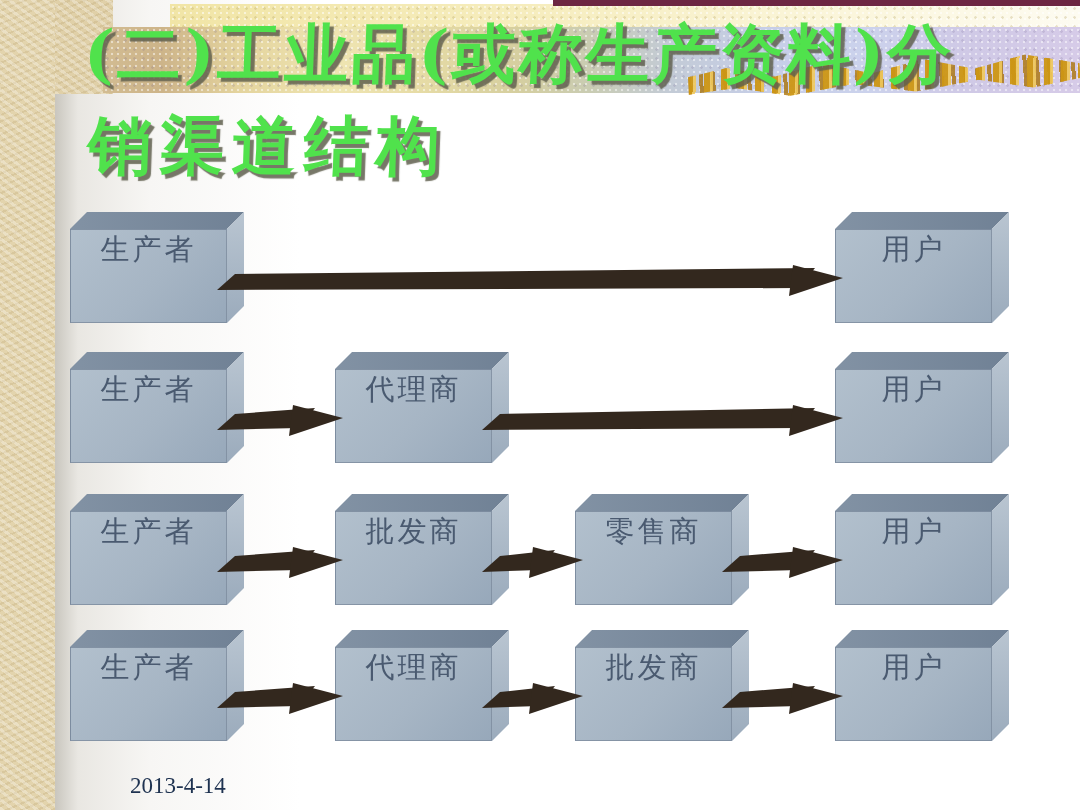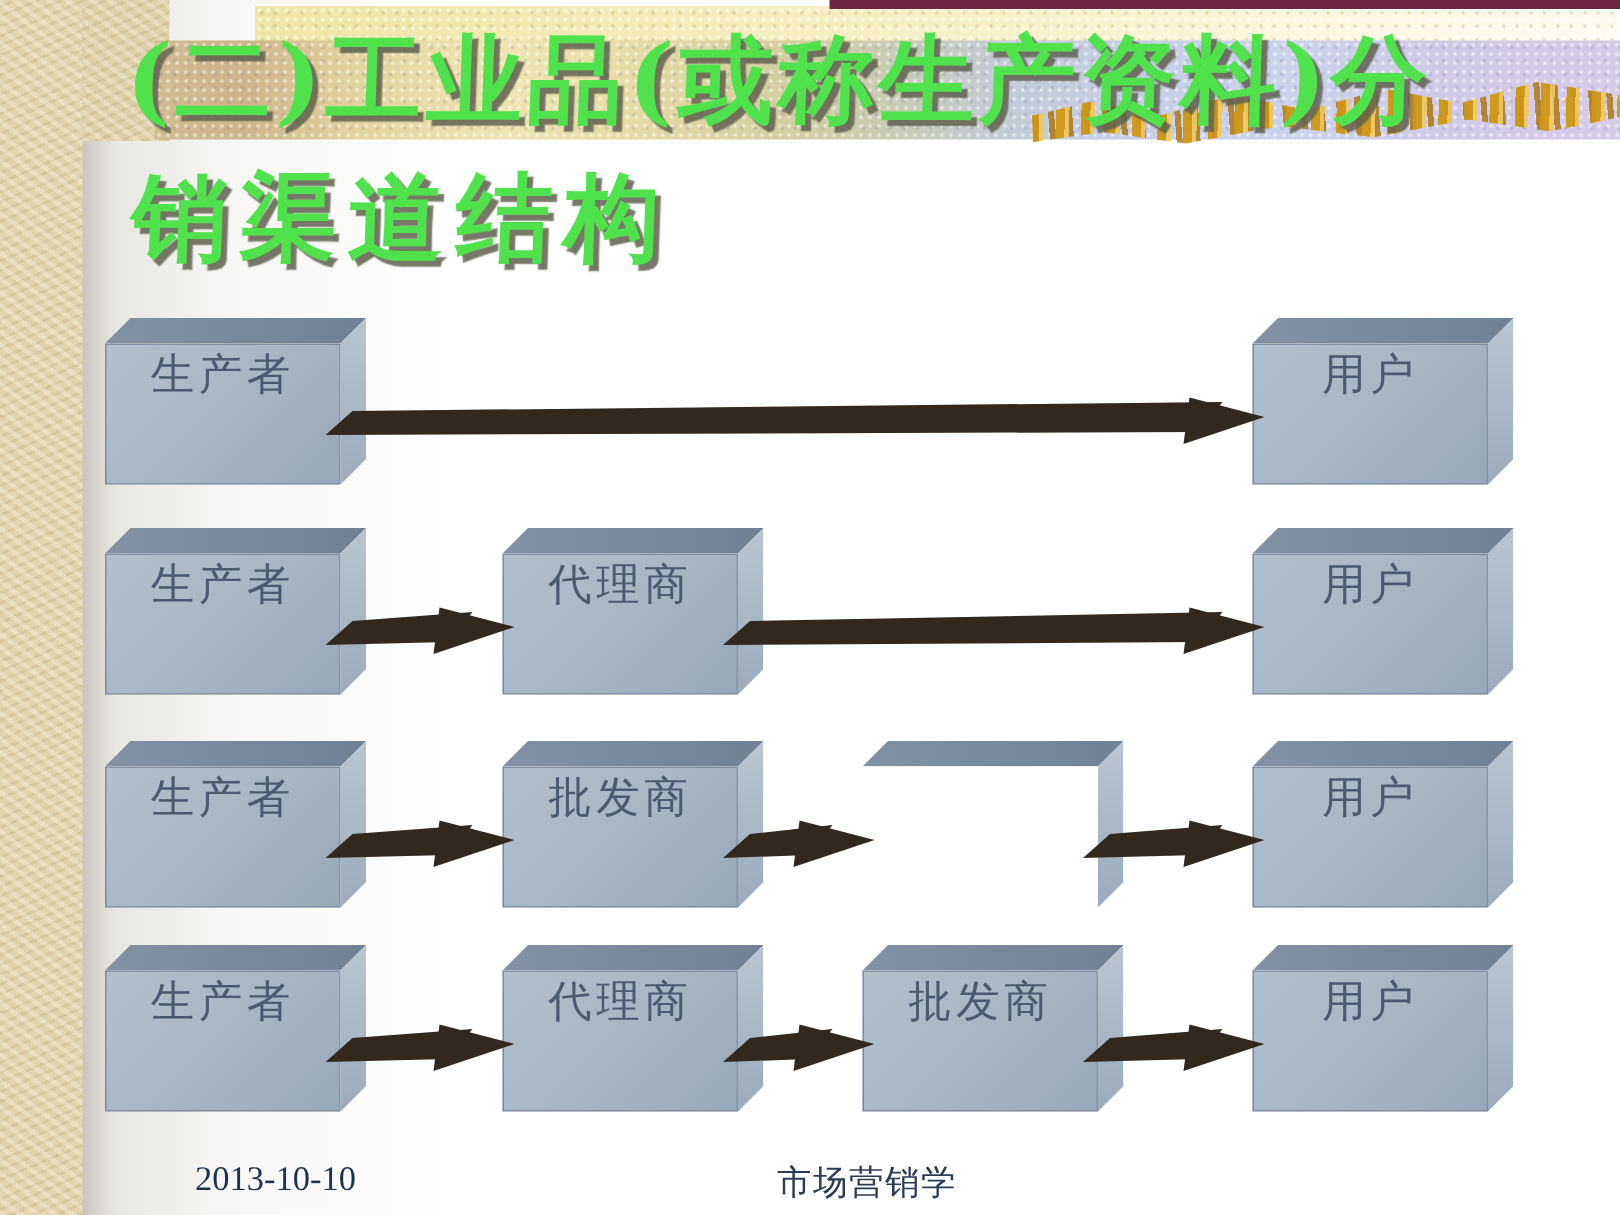--- a/index.html
+++ b/index.html
@@ -148,20 +148,23 @@
           <span class="box-label">批发商</span>
         </div>
       </div>
       <svg width="130" height="36" viewBox="0 0 130 36" class="arrow" style="left: 215px; top: 544px;">
         <polygon points="2,28 20,12 100,6 84,26" fill="#33281e"></polygon>
         <polygon points="78,3 128,16 74,34" fill="#33281e"></polygon>
       </svg>
       <div class="box3d" style="left: 575px; top: 494px;">
         <div class="f-top"></div>
         <div class="f-right"></div>
+        <div class="f-front">
+          <span class="box-label">零售商</span>
+        </div>
       </div>
       <svg width="105" height="36" viewBox="0 0 105 36" class="arrow" style="left: 480px; top: 544px;">
         <polygon points="2,28 20,12 75,6 59,26" fill="#33281e"></polygon>
         <polygon points="53,3 103,16 49,34" fill="#33281e"></polygon>
       </svg>
       <div class="box3d" style="left: 835px; top: 494px;">
         <div class="f-top"></div>
         <div class="f-right"></div>
         <div class="f-front">
           <span class="box-label">用户</span>
@@ -206,15 +209,14 @@
         <div class="f-front">
           <span class="box-label">用户</span>
         </div>
       </div>
       <svg width="125" height="36" viewBox="0 0 125 36" class="arrow" style="left: 720px; top: 680px;">
         <polygon points="2,28 20,12 95,6 79,26" fill="#33281e"></polygon>
         <polygon points="73,3 123,16 69,34" fill="#33281e"></polygon>
       </svg>
     </div>
 
-  <div class="footer-date">2013-10-10</div>
-  <div class="footer-course">市场营销学</div>
+  <div class="footer-date">2013-4-14</div>
 </div>
 
 </body></html>

